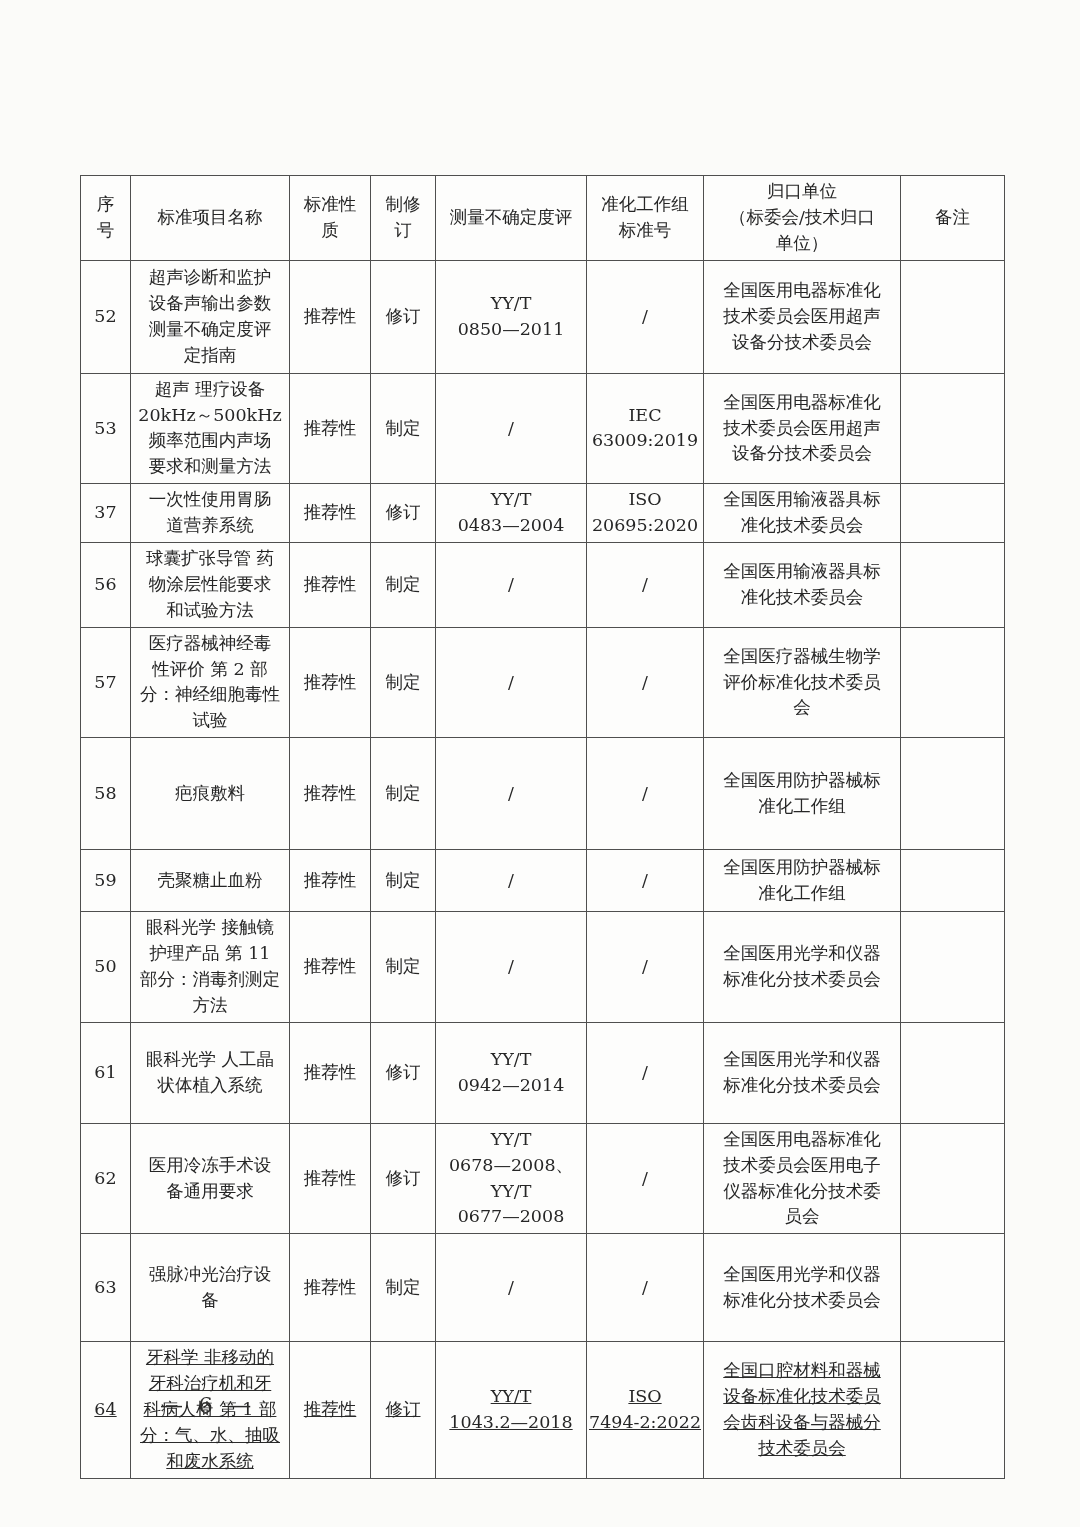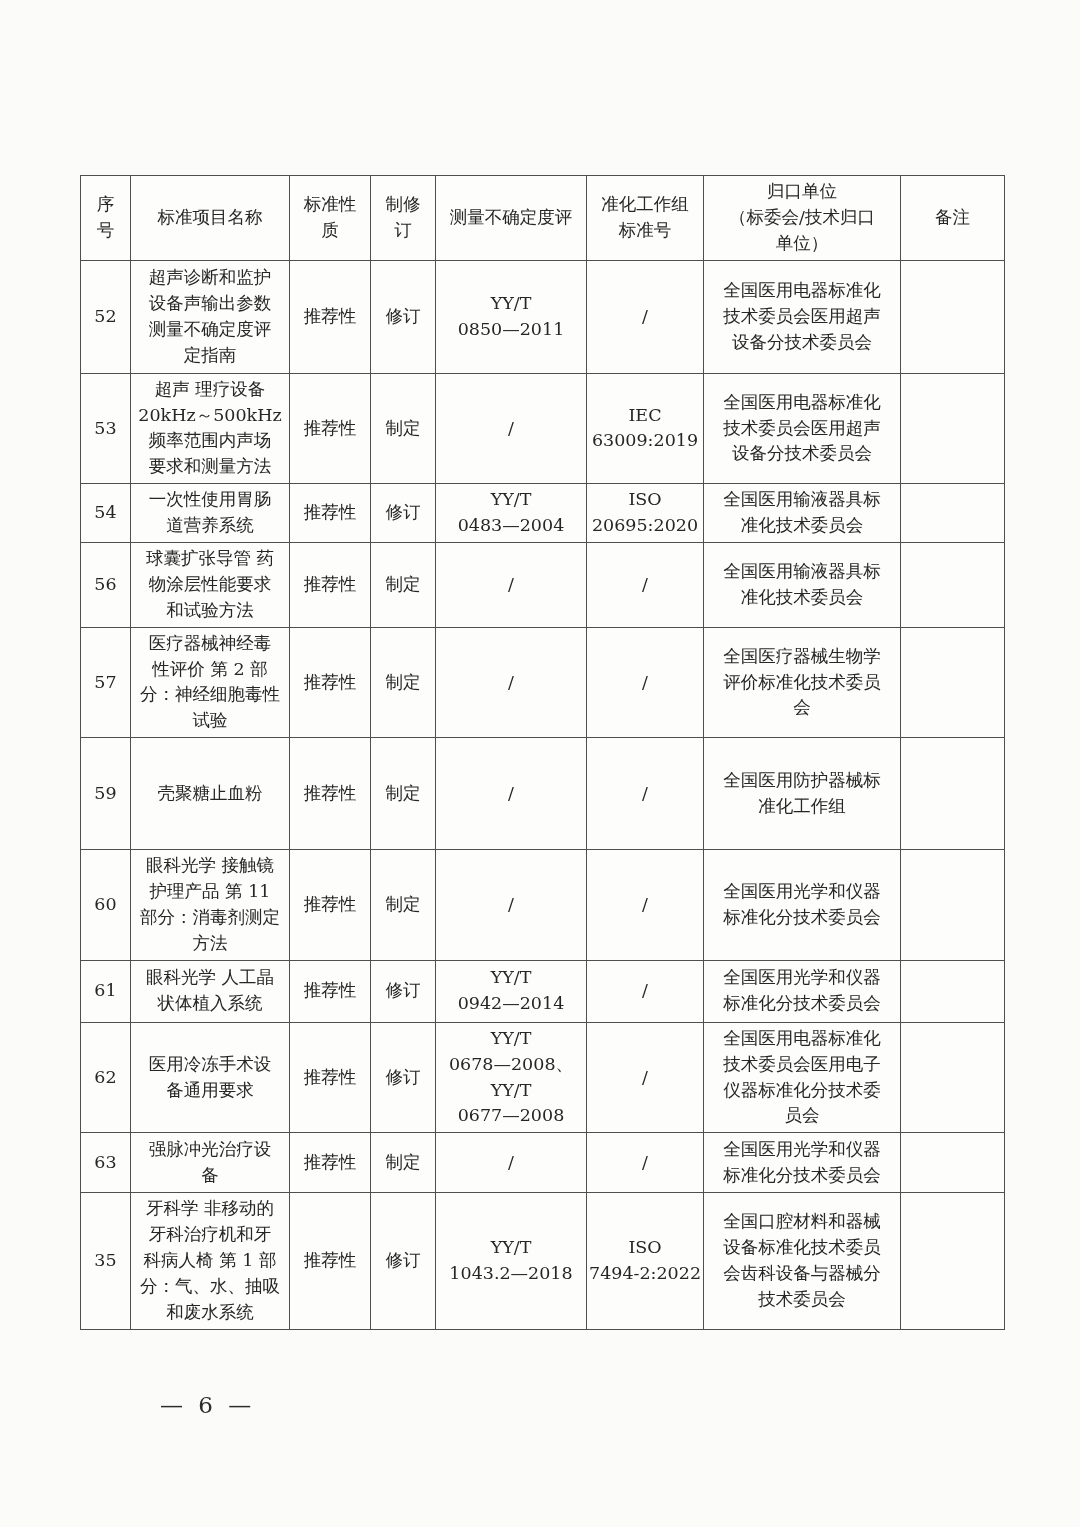--- a/index.html
+++ b/index.html
@@ -131,21 +131,21 @@
           <td>制定</td>
           <td>/</td>
           <td>IEC
 63009:2019</td>
           <td>全国医用电器标准化
 技术委员会医用超声
 设备分技术委员会</td>
           <td></td>
         </tr>
         <tr>
-          <td>54</td>
+          <td>37</td>
           <td>一次性使用胃肠
 道营养系统</td>
           <td>推荐性</td>
           <td>修订</td>
           <td>YY/T
 0483—2004</td>
           <td>ISO
 20695:2020</td>
           <td>全国医用输液器具标
 准化技术委员会</td>
@@ -173,32 +173,43 @@
           <td>推荐性</td>
           <td>制定</td>
           <td>/</td>
           <td>/</td>
           <td>全国医疗器械生物学
 评价标准化技术委员
 会</td>
           <td></td>
         </tr>
         <tr>
+          <td>58</td>
+          <td>疤痕敷料</td>
+          <td>推荐性</td>
+          <td>制定</td>
+          <td>/</td>
+          <td>/</td>
+          <td>全国医用防护器械标
+准化工作组</td>
+          <td></td>
+        </tr>
+        <tr>
           <td>59</td>
           <td>壳聚糖止血粉</td>
           <td>推荐性</td>
           <td>制定</td>
           <td>/</td>
           <td>/</td>
           <td>全国医用防护器械标
 准化工作组</td>
           <td></td>
         </tr>
         <tr>
-          <td>60</td>
+          <td>50</td>
           <td>眼科光学 接触镜
 护理产品 第 11
 部分：消毒剂测定
 方法</td>
           <td>推荐性</td>
           <td>制定</td>
           <td>/</td>
           <td>/</td>
           <td>全国医用光学和仪器
 标准化分技术委员会</td>
@@ -240,21 +251,21 @@
 备</td>
           <td>推荐性</td>
           <td>制定</td>
           <td>/</td>
           <td>/</td>
           <td>全国医用光学和仪器
 标准化分技术委员会</td>
           <td></td>
         </tr>
         <tr>
-          <td>35</td>
+          <td>64</td>
           <td>牙科学 非移动的
 牙科治疗机和牙
 科病人椅 第 1 部
 分：气、水、抽吸
 和废水系统</td>
           <td>推荐性</td>
           <td>修订</td>
           <td>YY/T
 1043.2—2018</td>
           <td>ISO

